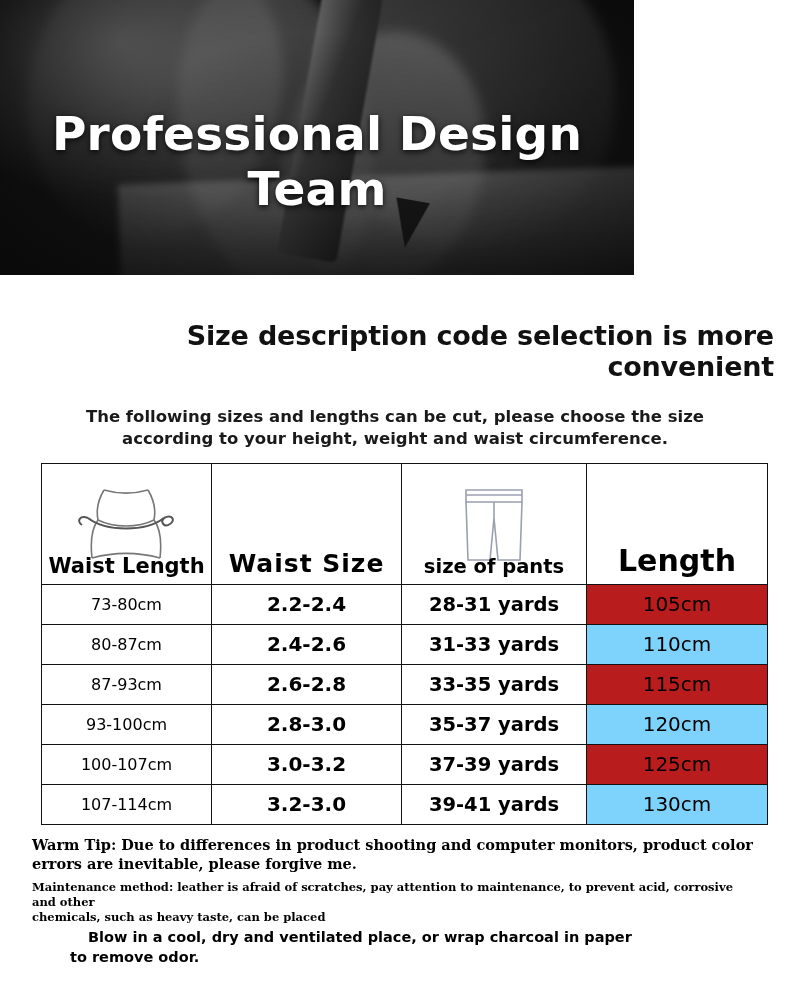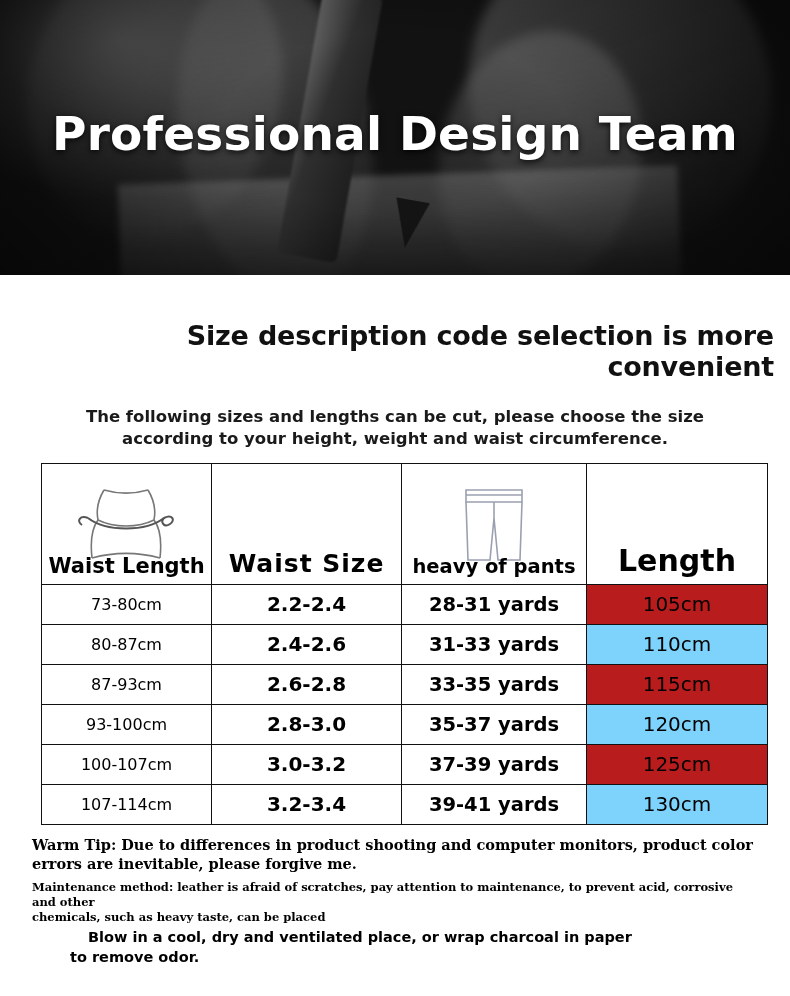--- a/index.html
+++ b/index.html
@@ -12,21 +12,21 @@
     height: 996px;
     font-family: "DejaVu Sans", sans-serif;
     color: #000;
     overflow: hidden;
     position: relative;
   }
 
   
   .hero {
     position: relative;
-    width: 790px;
+    width: 634px;
     height: 275px;
     overflow: hidden;
     background: #050505;
   }
   .hero-bg {
     position: absolute;
     inset: 0;
     background:
       radial-gradient(ellipse 220px 160px at 120px 40px, #5a5a5a 0%, #2a2a2a 55%, #121212 100%),
       radial-gradient(ellipse 260px 190px at 640px 60px, #4e4e4e 0%, #272727 55%, #0f0f0f 100%),
@@ -266,21 +266,21 @@
             <div class="head-icon">
               <svg width="96" height="76" viewBox="0 0 96 76" aria-hidden="true">
                 <g fill="none" stroke="#9aa0b0" stroke-width="1.6">
                   <path d="M20 4 H76 V16 H20 Z"></path>
                   <path d="M20 16 L22 74 H44 L48 32 L52 74 H74 L76 16"></path>
                   <path d="M48 16 V32"></path>
                   <path d="M20 9 H76"></path>
                 </g>
               </svg>
             </div>
-            <div class="head-label lbl-pants">heavy of pants</div>
+            <div class="head-label lbl-pants">size of pants</div>
           </td>
 
           <td class="head-cell">
             <div class="head-icon"></div>
             <div class="head-label lbl-length">Length</div>
           </td>
         </tr>
 
         <tr>
           <td class="cell-a">73-80cm</td>
@@ -307,21 +307,21 @@
           <td class="cell-d">120cm</td>
         </tr>
         <tr>
           <td class="cell-a">100-107cm</td>
           <td class="cell-b">3.0-3.2</td>
           <td class="cell-c">37-39 yards</td>
           <td class="cell-d">125cm</td>
         </tr>
         <tr class="alt">
           <td class="cell-a">107-114cm</td>
-          <td class="cell-b">3.2-3.4</td>
+          <td class="cell-b">3.2-3.0</td>
           <td class="cell-c">39-41 yards</td>
           <td class="cell-d">130cm</td>
         </tr>
       </tbody>
     </table>
   </div>
 
   <div class="notes">
     <div class="warm-tip">
       <div>Warm Tip: Due to differences in product shooting and computer monitors, product color</div>

